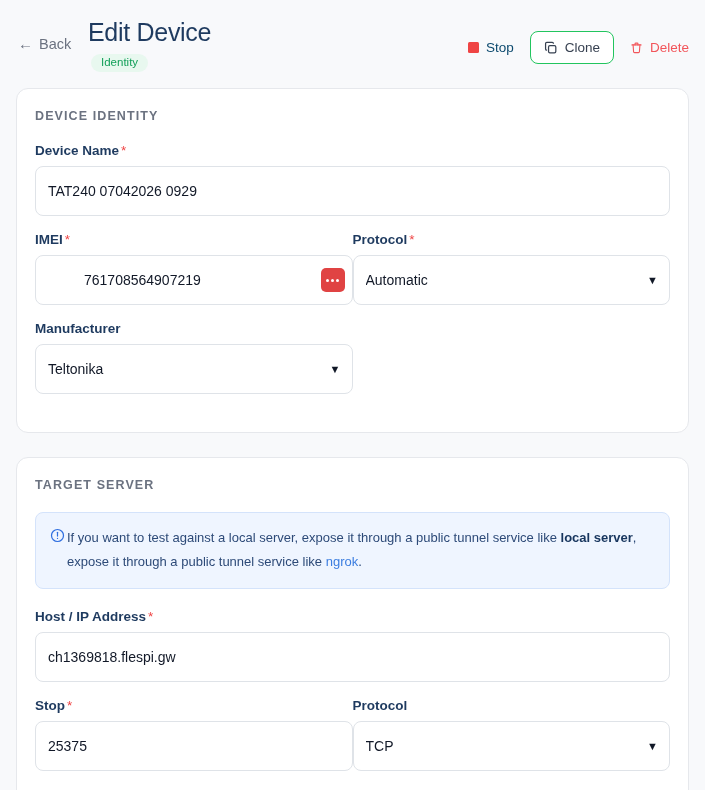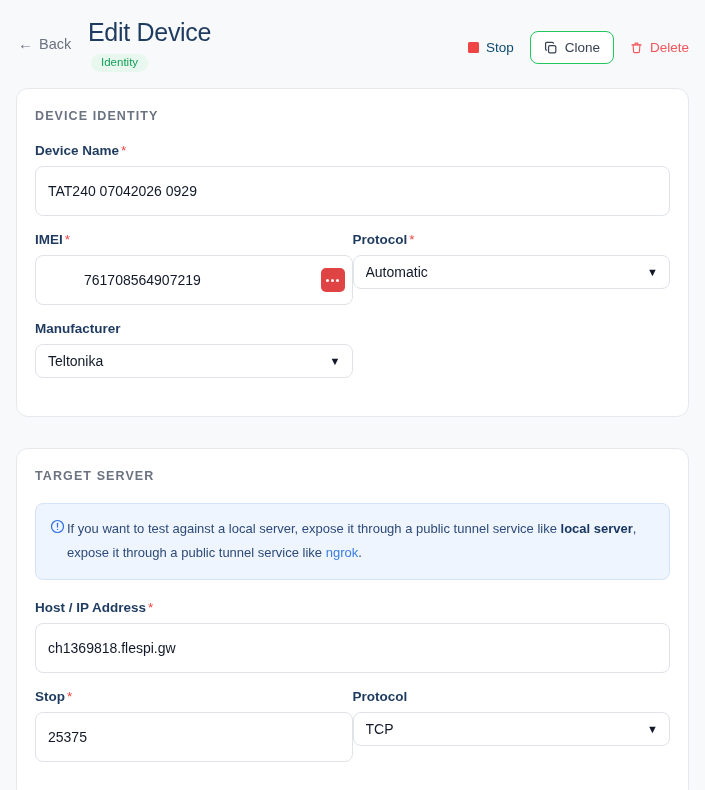--- a/index.html
+++ b/index.html
@@ -103,21 +103,21 @@
     border: 1px solid #22c55e;
     border-radius: 8px;
     padding: 8px 13px;
     background: #ffffff;
   }
   .action-delete { color: #f2555a; }
   .icon-svg { display: block; }
 
   
   .card {
-    margin: 0 16px 31px 16px;
+    margin: 0 16px 24px 16px;
     background: #ffffff;
     border: 1px solid #e6e8ec;
     border-radius: 12px;
     padding: 20px 18px 22px 18px;
   }
   .card-title {
     font-size: 12.5px;
     font-weight: bold;
     letter-spacing: 1.1px;
     color: #6b7280;
@@ -176,21 +176,21 @@
     width: 3px;
     height: 3px;
     border-radius: 50%;
     background: #ffffff;
     display: block;
   }
 
   .select-wrap { position: relative; }
   .select-input {
     width: 100%;
-    height: 34px;
+    height: 50px;
     padding: 0 32px 0 12px;
     font-size: 14px;
     font-family: "Liberation Sans", sans-serif;
     color: #111827;
     background: #ffffff;
     border: 1px solid #dfe3e8;
     border-radius: 8px;
     outline: none;
     -webkit-appearance: none;
     -moz-appearance: none;

